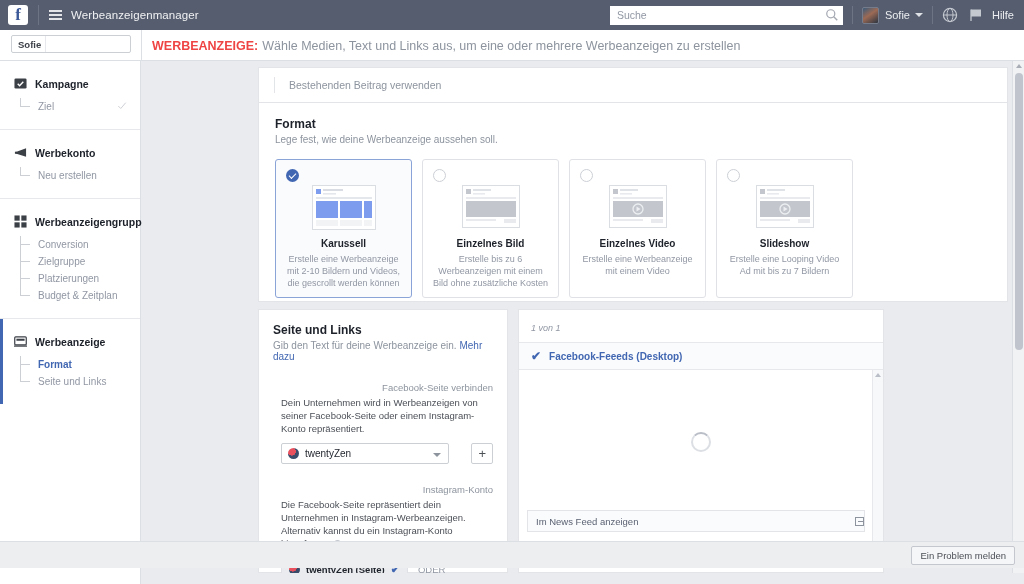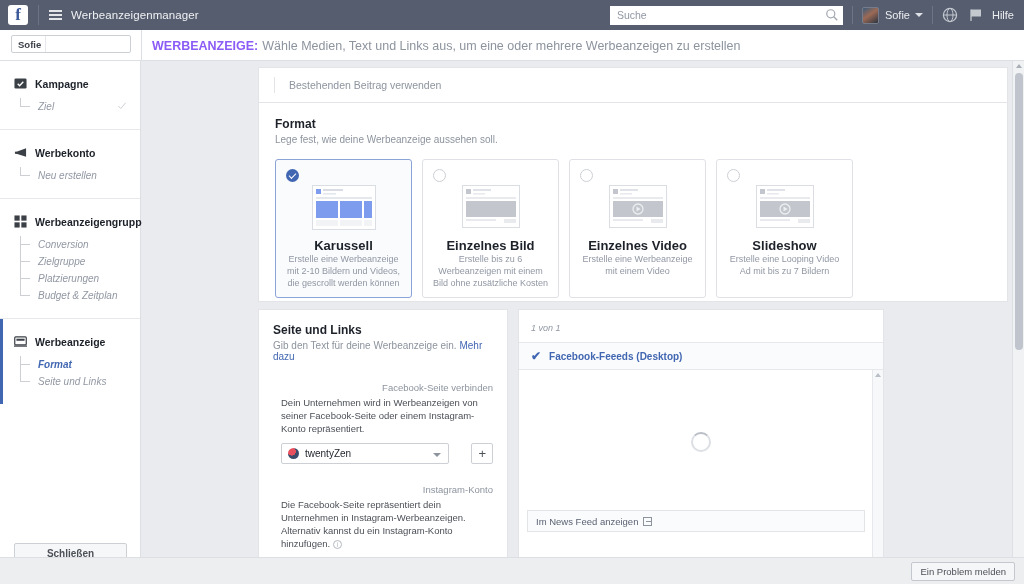--- a/index.html
+++ b/index.html
@@ -80,41 +80,41 @@
   }
   .acct-input { flex: 1; border-left: 1px solid #e6e8eb; height: 100%; margin-left: 4px;}
   .subhead-sep {
     position: absolute; left: 141px; top: 0; width: 1px; height: 31px;
     background: #dcdfe4;
   }
   .page-title {
     position: absolute; left: 152px; top: 0; height: 31px;
     display: flex; align-items: center; font-size: 12.5px; color: #8d949e;
   }
-  .page-title b { color: #8b5cf6; font-weight: bold; margin-right: 4px; text-align: center; }
+  .page-title b { color: #ef4444; font-weight: bold; margin-right: 4px; text-align: center; }
 
   
   .sidebar {
     position: absolute; left: 0; top: 61px; width: 141px; height: 523px;
     background: #fff; border-right: 1px solid #dcdfe4;
   }
   .nav-group { position: relative; padding: 16px 0 14px 0; }
   .nav-group + .nav-group { border-top: 1px solid #e6e8eb; }
   .nav-group.active::before {
     content: ""; position: absolute; left: 0; top: 0; bottom: 0;
     width: 3px; background: #4267b2;
   }
   .grp-head {
     display: flex; align-items: center; padding-left: 14px; margin-bottom: 8px;
   }
   .grp-icon { width: 13px; height: 13px; margin-right: 8px; flex: none; }
   .grp-label { font-size: 10.5px; font-weight: bold; color: #1d2129; }
   .sub-item {
     position: relative; display: flex; align-items: center;
-    padding-left: 38px; height: 17px; font-size: 10px; color: #9197a3; font-style: italic;
+    padding-left: 38px; height: 17px; font-size: 10px; color: #9197a3;
   }
   .sub-item .elbow {
     position: absolute; left: 20px; top: 0; width: 12px; height: 100%;
   }
   .sub-item .elbow i {
     position: absolute; left: 0; top: 0; width: 1px; height: 9px; background: #ccd0d5;
   }
   .sub-item .elbow i.h {
     top: 8px; left: 0; width: 10px; height: 1px;
   }
@@ -173,21 +173,21 @@
   }
   .radio.on { border: none; background: #4267b2; }
   .radio.on::after {
     content: ""; position: absolute; left: 3px; top: 4px;
     width: 6px; height: 3px; border-left: 1.6px solid #fff;
     border-bottom: 1.6px solid #fff; transform: rotate(-45deg);
   }
   .thumb { position: absolute; left: 50%; top: 25px; transform: translateX(-50%); }
   .fcard-title {
     position: absolute; left: 0; right: 0; top: 78px; text-align: center;
-    font-size: 13px; font-weight: bold; color: #1d2129;
+    font-size: 10px; font-weight: bold; color: #1d2129;
   }
   .fcard-desc {
     position: absolute; left: 8px; right: 8px; top: 93px; text-align: center;
     font-size: 9px; line-height: 12px; color: #9197a3;
   }
 
   .panel-links { left: 116px; top: 248px; width: 250px; height: 264px; }
   .panel-preview { left: 376px; top: 248px; width: 366px; height: 264px; }
 
   .field-label { font-size: 9.5px; color: #8d949e; margin-bottom: 3px; text-align: right; }
@@ -242,21 +242,21 @@
   .prev-body { position: relative; height: 196px; background: #fff; }
   .spinner {
     position: absolute; left: 50%; top: 72px; transform: translate(-50%,-50%);
     width: 20px; height: 20px; border-radius: 50%;
     border: 2.5px solid #dcdfe4; border-top-color: #b9bec7;
   }
   .newsfeed-bar {
     position: absolute; left: 8px; right: 18px; top: 140px; height: 22px;
     border: 1px solid #e2e4e8; border-radius: 0; background: #fafbfc;
     display: flex; align-items: center; padding-left: 8px;
-    font-size: 9.5px; color: #5b6273; cursor: pointer;
+    font-size: 9.5px; color: #5b6273; cursor: pointer; justify-content: space-between;
   }
   .ext-icon {
     width: 9px; height: 9px; border: 1px solid #8d949e; margin-left: 5px;
     position: relative;
   }
   .ext-icon::after {
     content:""; position: absolute; left: 2px; top: 3px;
     width: 5px; height: 1px; background: #8d949e;
   }
   .prev-scroll {
@@ -277,21 +277,21 @@
     border-left: 3.5px solid transparent; border-right: 3.5px solid transparent;
     border-bottom: 4px solid #a8adb6;
   }
   .pagescroll .thumbbar {
     position: absolute; left: 2px; top: 12px; width: 8px; height: 277px;
     background: #c0c4cc; border-radius: 4px;
   }
 
   
   .footer {
-    position: absolute; left: 0; bottom: 0; width: 1024px; height: 27px;
+    position: absolute; left: 0; bottom: 16px; width: 1024px; height: 27px;
     background: #edeef0; border-top: 1px solid #dcdfe4;
   }
   .report-btn {
     position: absolute; right: 9px; top: 4px; height: 19px;
     border: 1px solid #c4c8ce; border-radius: 2px; background: #f5f6f7;
     font-size: 9.5px; color: #4b4f56; padding: 0 8px; line-height: 17px;
     cursor: pointer; font-family: "Liberation Sans", sans-serif;
   }
 </style>
 </head>

